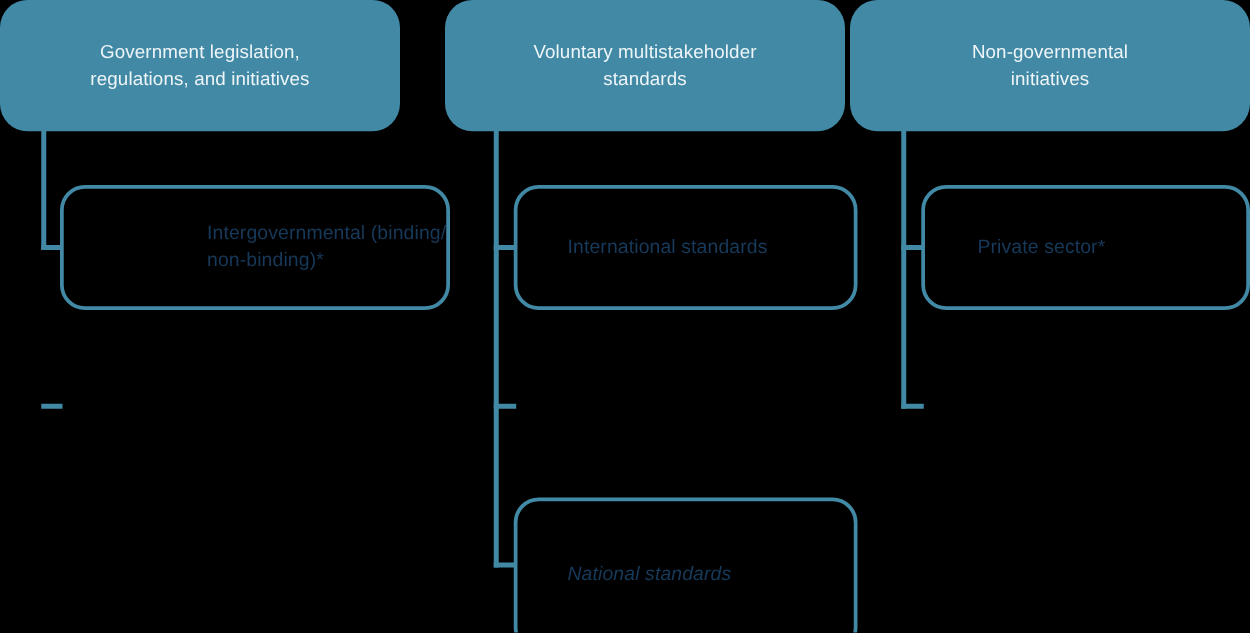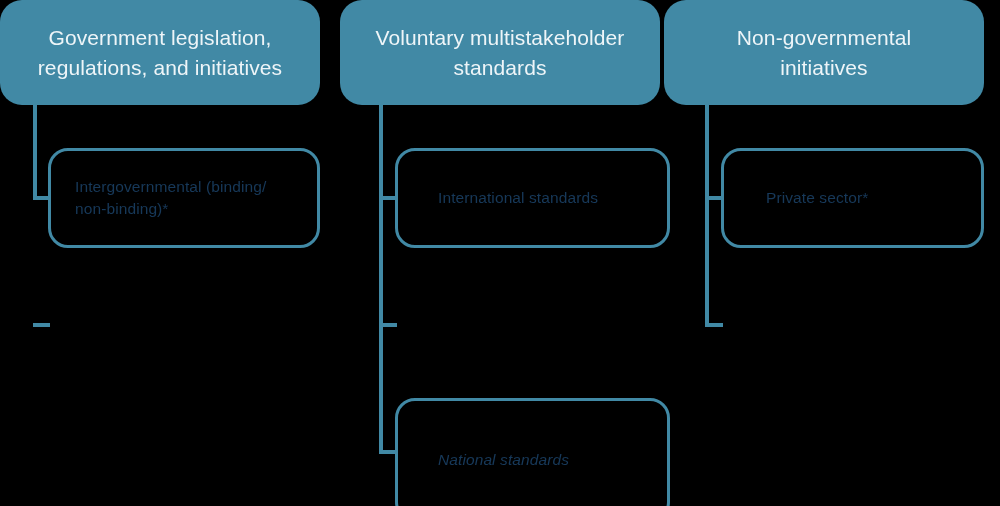--- a/index.html
+++ b/index.html
@@ -2,49 +2,49 @@
 <html><head>
 <meta charset="utf-8">
 <style>
   html,body{margin:0;padding:0;background:#000;}
   body{width:1000px;height:506px;overflow:hidden;
        font-family:"Liberation Sans","DejaVu Sans",sans-serif;}
   .diagram{position:relative;width:1000px;height:506px;background:#000;}
 
   .col{position:absolute;top:0;height:506px;}
   .col-0{left:0;width:320px;}
-  .col-1{left:340px;width:320px;}
-  .col-2{left:664px;width:320px;}
+  .col-1{left:356px;width:320px;}
+  .col-2{left:680px;width:320px;}
 
   
   .header-box{
     position:absolute;left:0;top:0;width:100%;height:105px;
     background:#4189a5;border-radius:22px;
     display:flex;align-items:center;justify-content:center;
     box-sizing:border-box;padding:0 26px;
   }
   .header-label{
-    color:#eef5f8;font-size:21px;line-height:1.42;
+    color:#eef5f8;font-size:15px;line-height:1.42;
     text-align:center;letter-spacing:.1px;white-space:pre-line;
   }
 
   
   .child-box{
     position:absolute;box-sizing:border-box;
     border:3px solid #4189a5;border-radius:20px;
     background:#000;
     display:flex;align-items:center;
   }
   .child-label{
     color:#17395a;font-size:15.5px;line-height:1.45;
     white-space:pre-line;letter-spacing:.1px;
   }
 
   
-  .col-0 .child-box{left:48px;width:272px;padding:0 0 0 24px;}
+  .col-0 .child-box{left:48px;width:312px;padding:0 0 0 24px;justify-content:flex-end;}
   .col-1 .child-box{left:55px;width:275px;padding:0 16px 0 40px;}
   .col-2 .child-box{left:57px;width:263px;padding:0 0 0 42px;}
 
   .cb-y0{top:148px;height:100px;}
   .cb-y1{top:273px;height:105px;}
   .cb-y2{top:398px;height:124px;font-style:italic;}
 
   
   .trunk{position:absolute;width:4px;background:#4189a5;}
   .stub{position:absolute;height:4px;background:#4189a5;}

